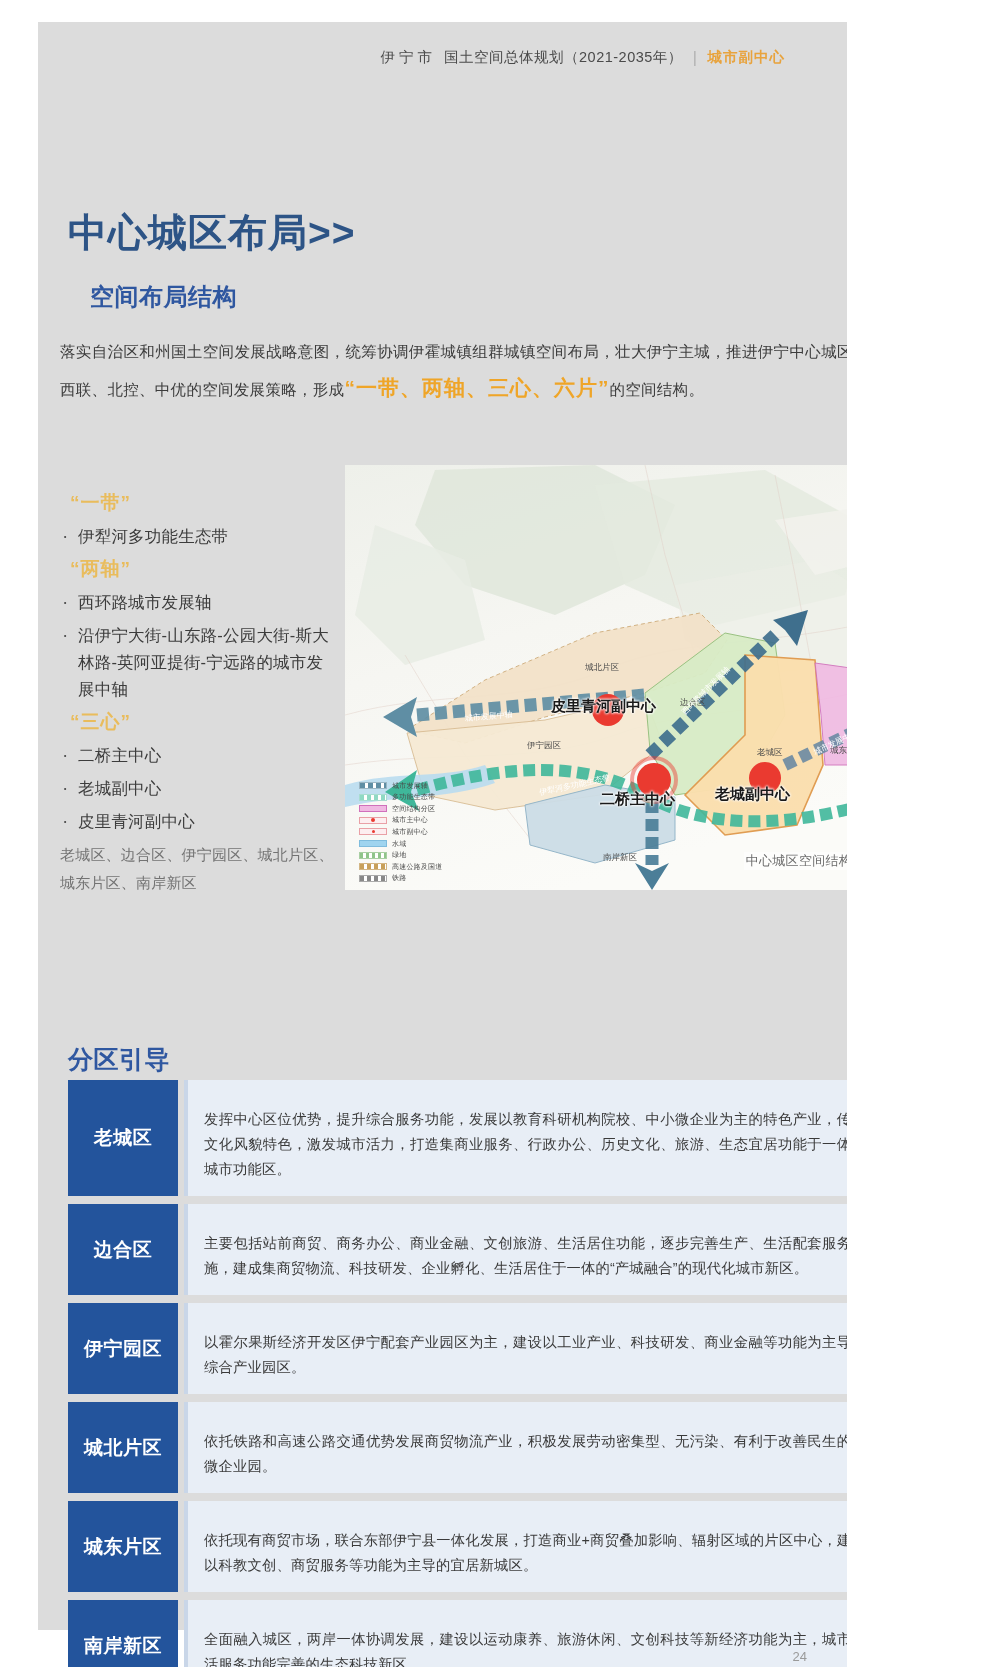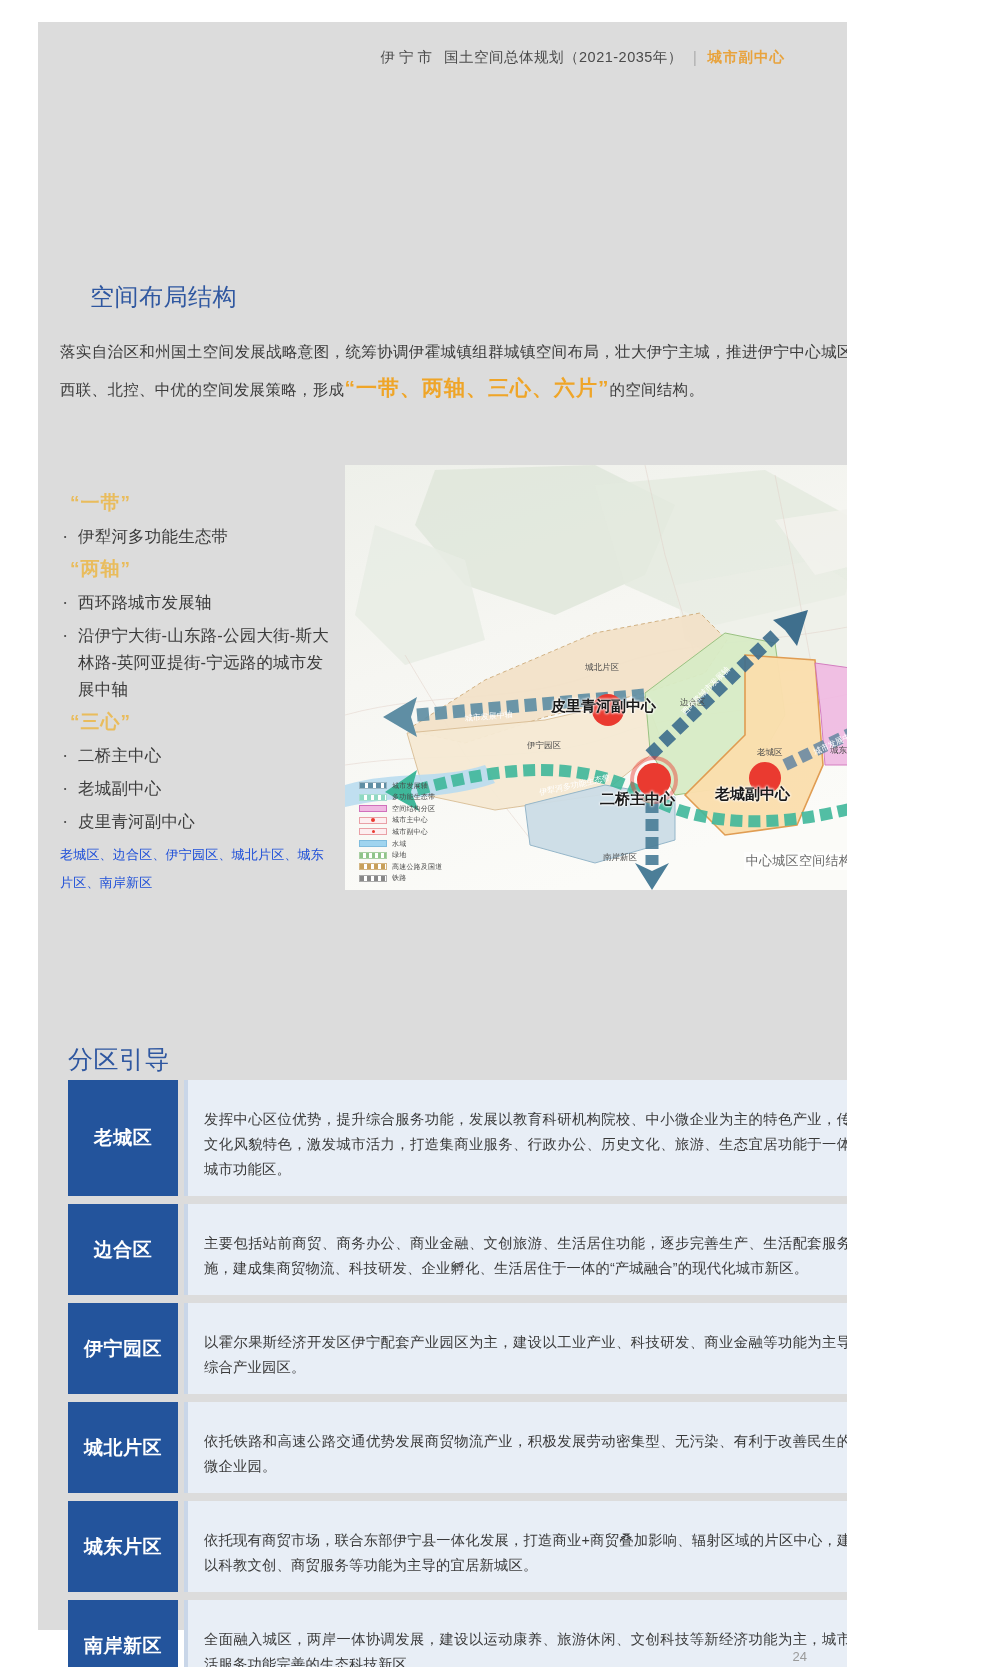--- a/index.html
+++ b/index.html
@@ -55,21 +55,21 @@
     top: 206px;
     font-size: 39px;
     font-weight: bold;
     color: #2d5486;
     letter-spacing: 1px;
     white-space: nowrap;
   }
   .section-title {
     position: absolute;
     font-size: 24px;
-    font-weight: normal;
+    font-weight: bold;
     color: #2f57a0;
     letter-spacing: .5px;
     white-space: nowrap;
   }
   #sec-1 { left: 90px; top: 281px; }
   #sec-2 { left: 68px; top: 1043px; font-size: 25px; }
 
   
   .intro {
     position: absolute;
@@ -114,23 +114,23 @@
   }
   .bl-item::before {
     content: "·";
     position: absolute;
     left: 2px;
     top: -1px;
     font-size: 19px;
     color: #555;
   }
   .bl-plain {
-    font-size: 13px;
+    font-size: 15px;
     line-height: 28px;
-    color: #1d4ed8;
+    color: #737373;
     letter-spacing: .2px;
     margin-top: 0;
   }
   
   .map-wrap {
     position: absolute;
     left: 345px;
     top: 465px;
     width: 557px;
     height: 425px;
@@ -224,20 +224,21 @@
 <div class="page">
   <div class="sheet"></div>
 
   <div class="doc-header">
     <span class="city">伊宁市</span>
     <span>国土空间总体规划（2021-2035年）</span>
     <span class="sep">|</span>
     <span class="pub">城市副中心</span>
   </div>
 
+  <div class="main-title">中心城区布局&gt;&gt;</div>
 
   <div class="section-title" id="sec-1">空间布局结构</div>
 
   <div class="intro">
     <span>落实自治区和州国土空间发展战略意图，统筹协调伊霍城镇组群城镇空间布局，壮大伊宁主城，推进伊宁中心城区东拓、南跨、西联、北控、中优的空间发展策略，形成</span><span class="hl">“一带、两轴、三心、六片”</span><span>的空间结构。</span>
   </div>
 
   <div class="bullets">
     <div class="bl-head">“一带”</div>
     <div class="bl-item">伊犁河多功能生态带</div>

